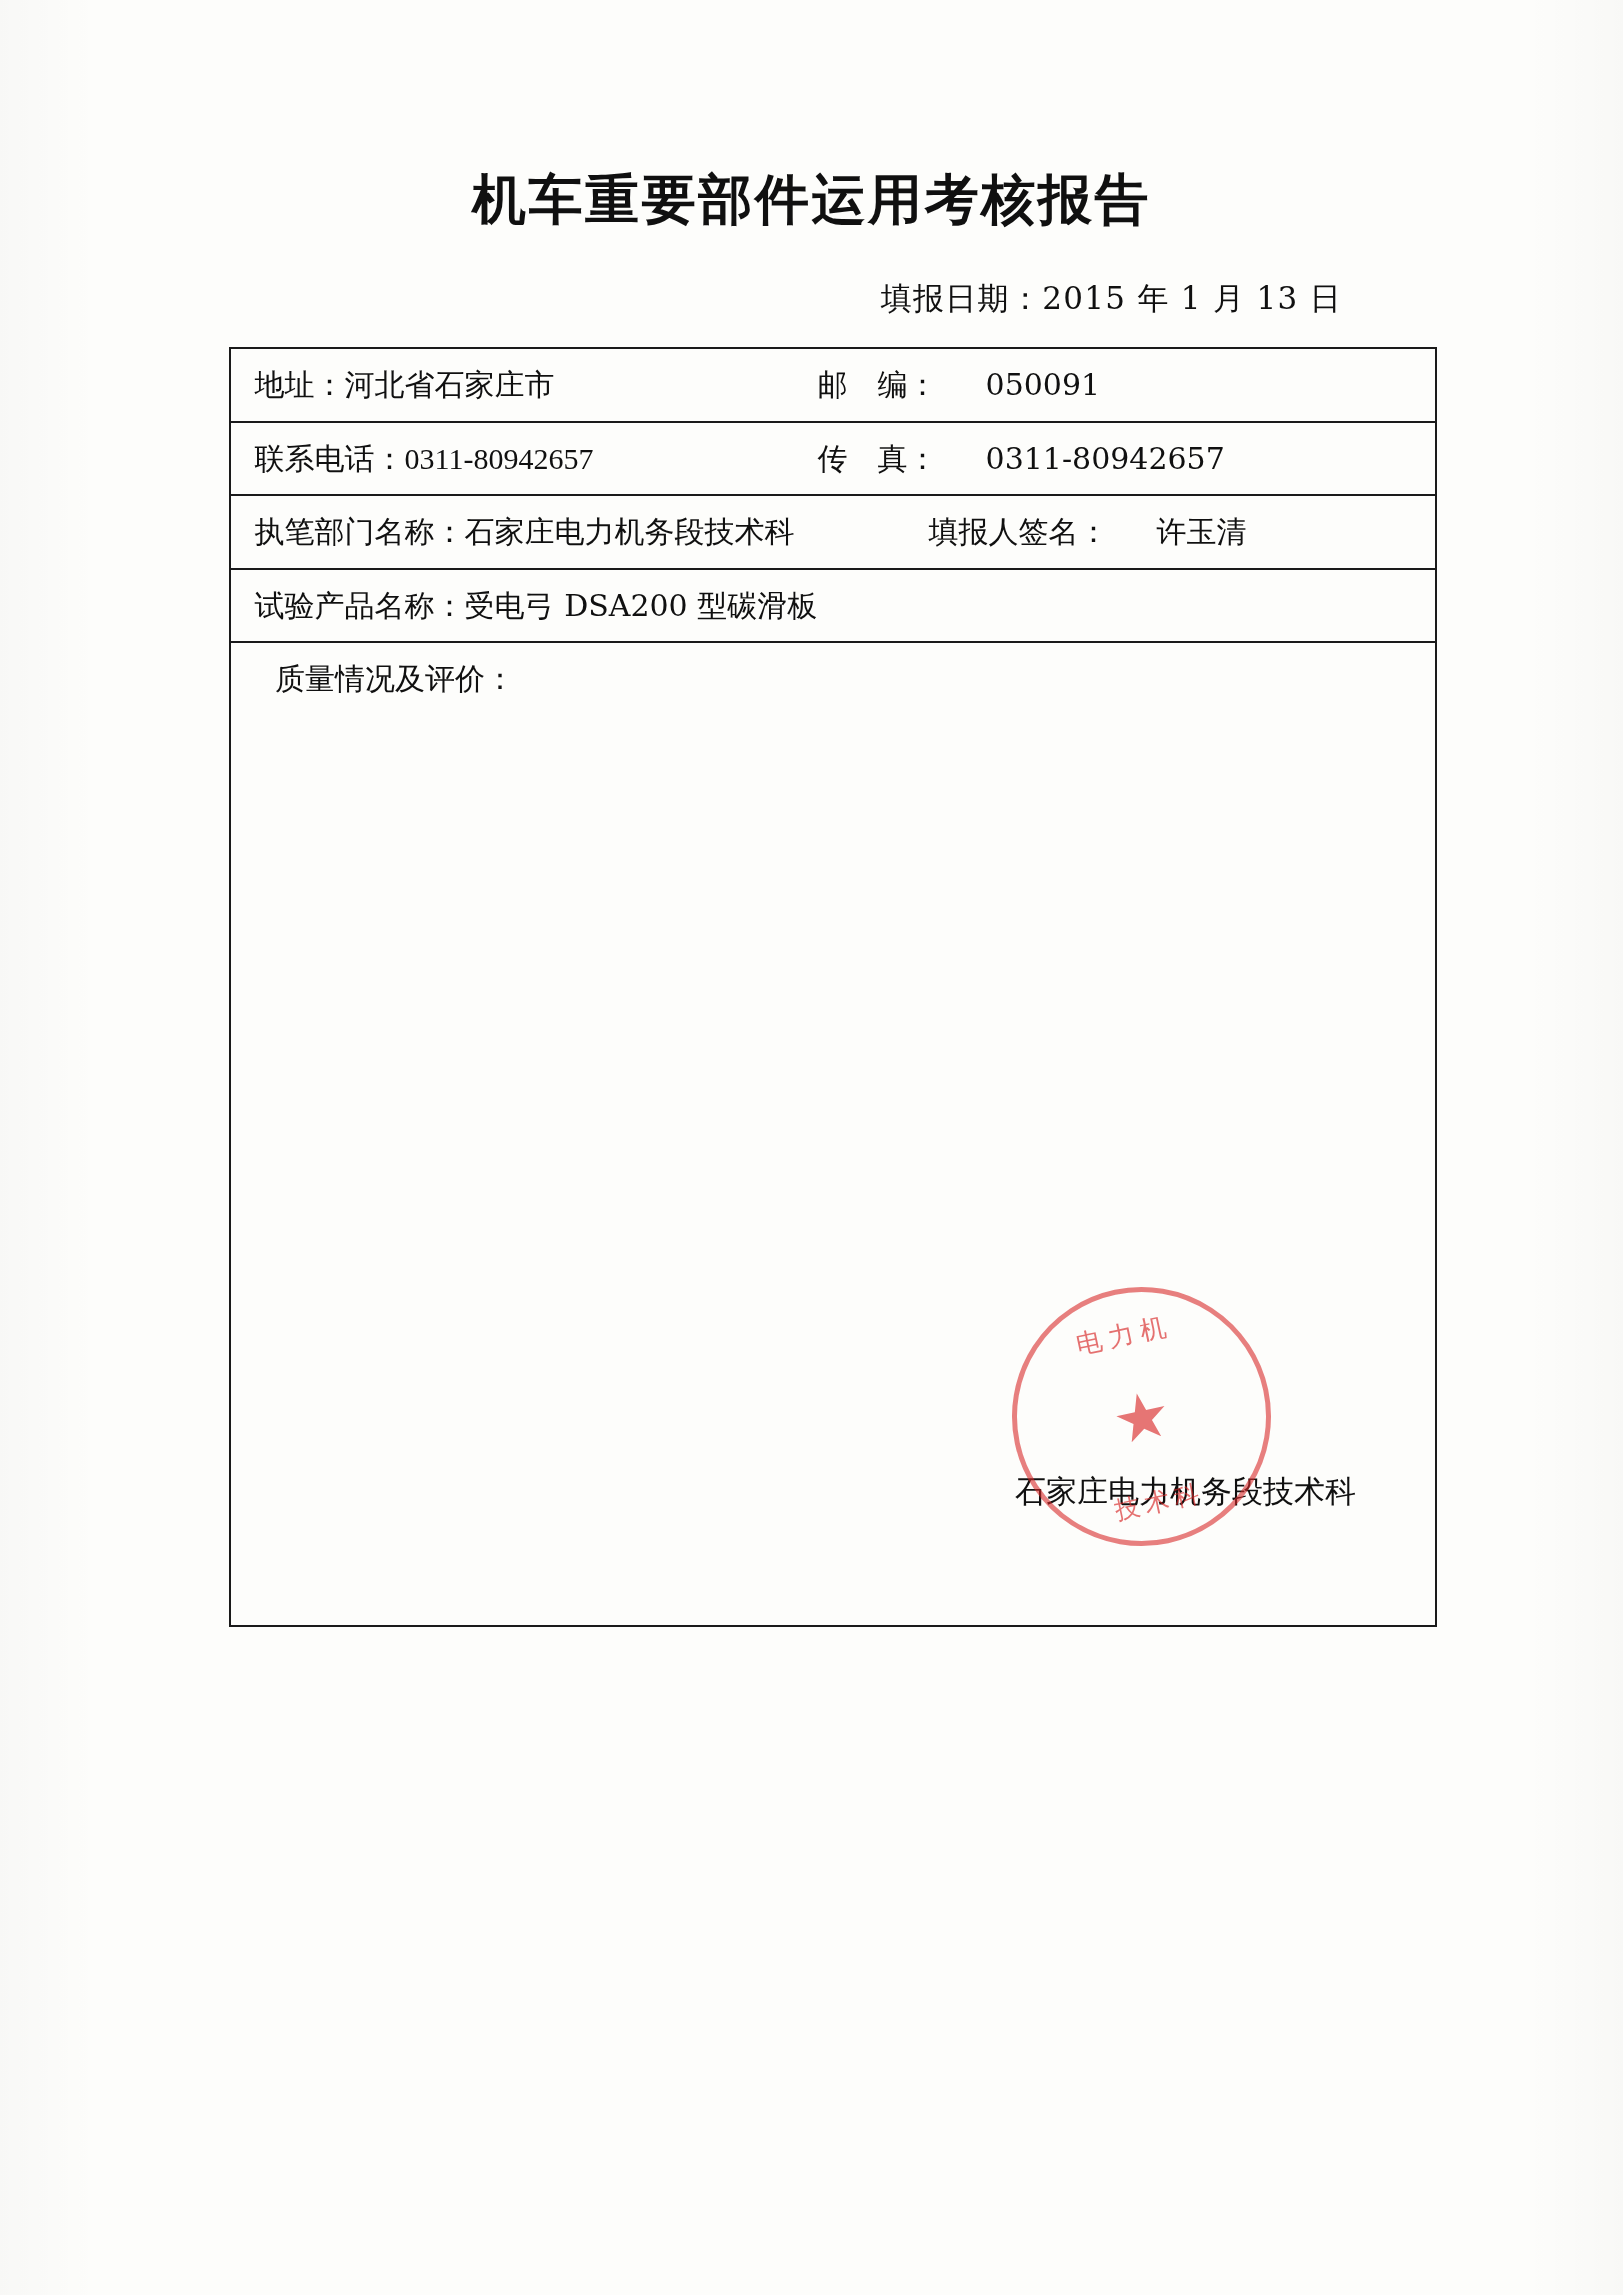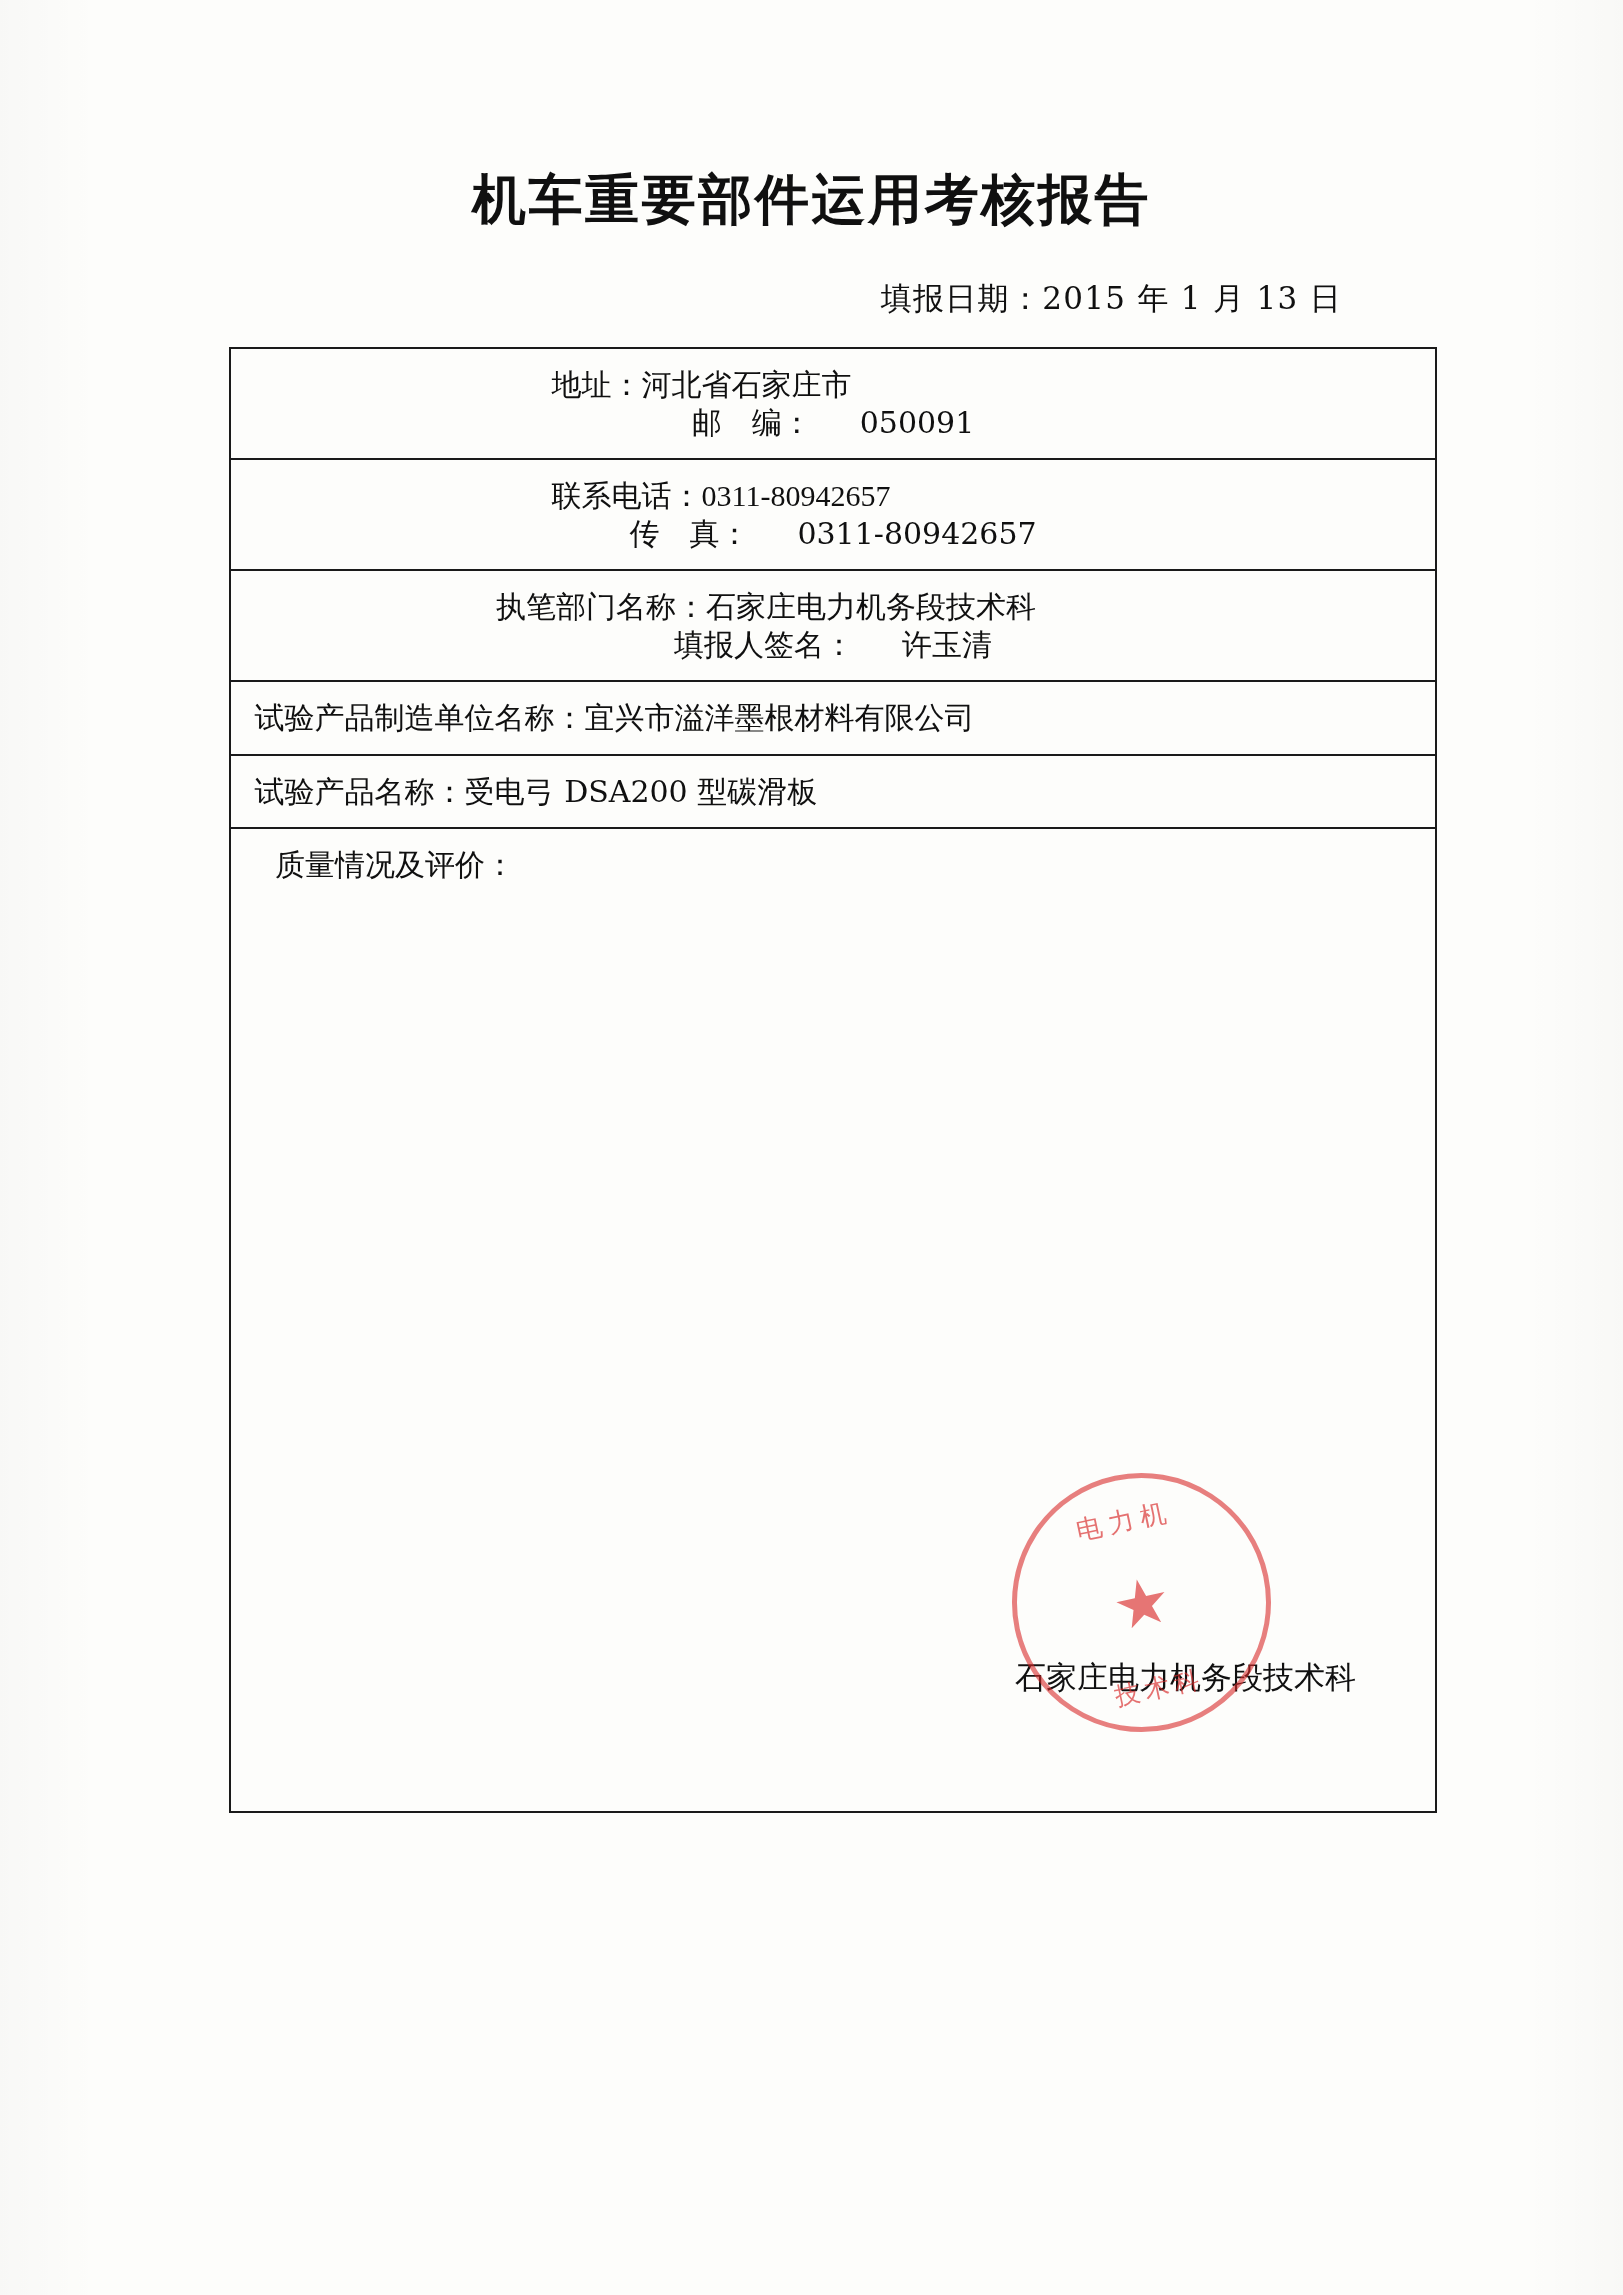--- a/index.html
+++ b/index.html
@@ -65,21 +65,20 @@
     line-height: 1.25;
     display: flex;
     align-items: center;
     min-height: 63px;
   }
   .row:last-child { border-bottom: none; padding-left: 44px; }
   .row .label { white-space: nowrap; }
   .row .value { white-space: nowrap; }
   .row.two-col {
     justify-content: flex-start;
-    flex-direction: column;
   }
   .cell-left { display: flex; align-items: baseline; }
   .cell-right { display: flex; align-items: baseline; gap: 48px; }
   .body-block {
     border-bottom: none;
     display: block;
     padding: 17px 26px 26px 26px;
     min-height: 982px;
     position: relative;
   }
@@ -184,24 +183,20 @@
       <span class="cell-left" style="width:674px;">
         <span class="label">执笔部门名称：</span>
         <span class="value">石家庄电力机务段技术科</span>
       </span>
       <span class="cell-right">
         <span class="label">填报人签名：</span>
         <span class="value">许玉清</span>
       </span>
     </div>
 
-    <div class="row">
-      <span class="label">试验产品制造单位名称：</span>
-      <span class="value">宜兴市溢洋墨根材料有限公司</span>
-    </div>
 
     <div class="row">
       <span class="label">试验产品名称：</span>
       <span class="value">受电弓 DSA200 型碳滑板</span>
     </div>
 
     <div class="row body-block">
       <div class="body-head">质量情况及评价：</div>
 
       <div class="sign-wrap">

